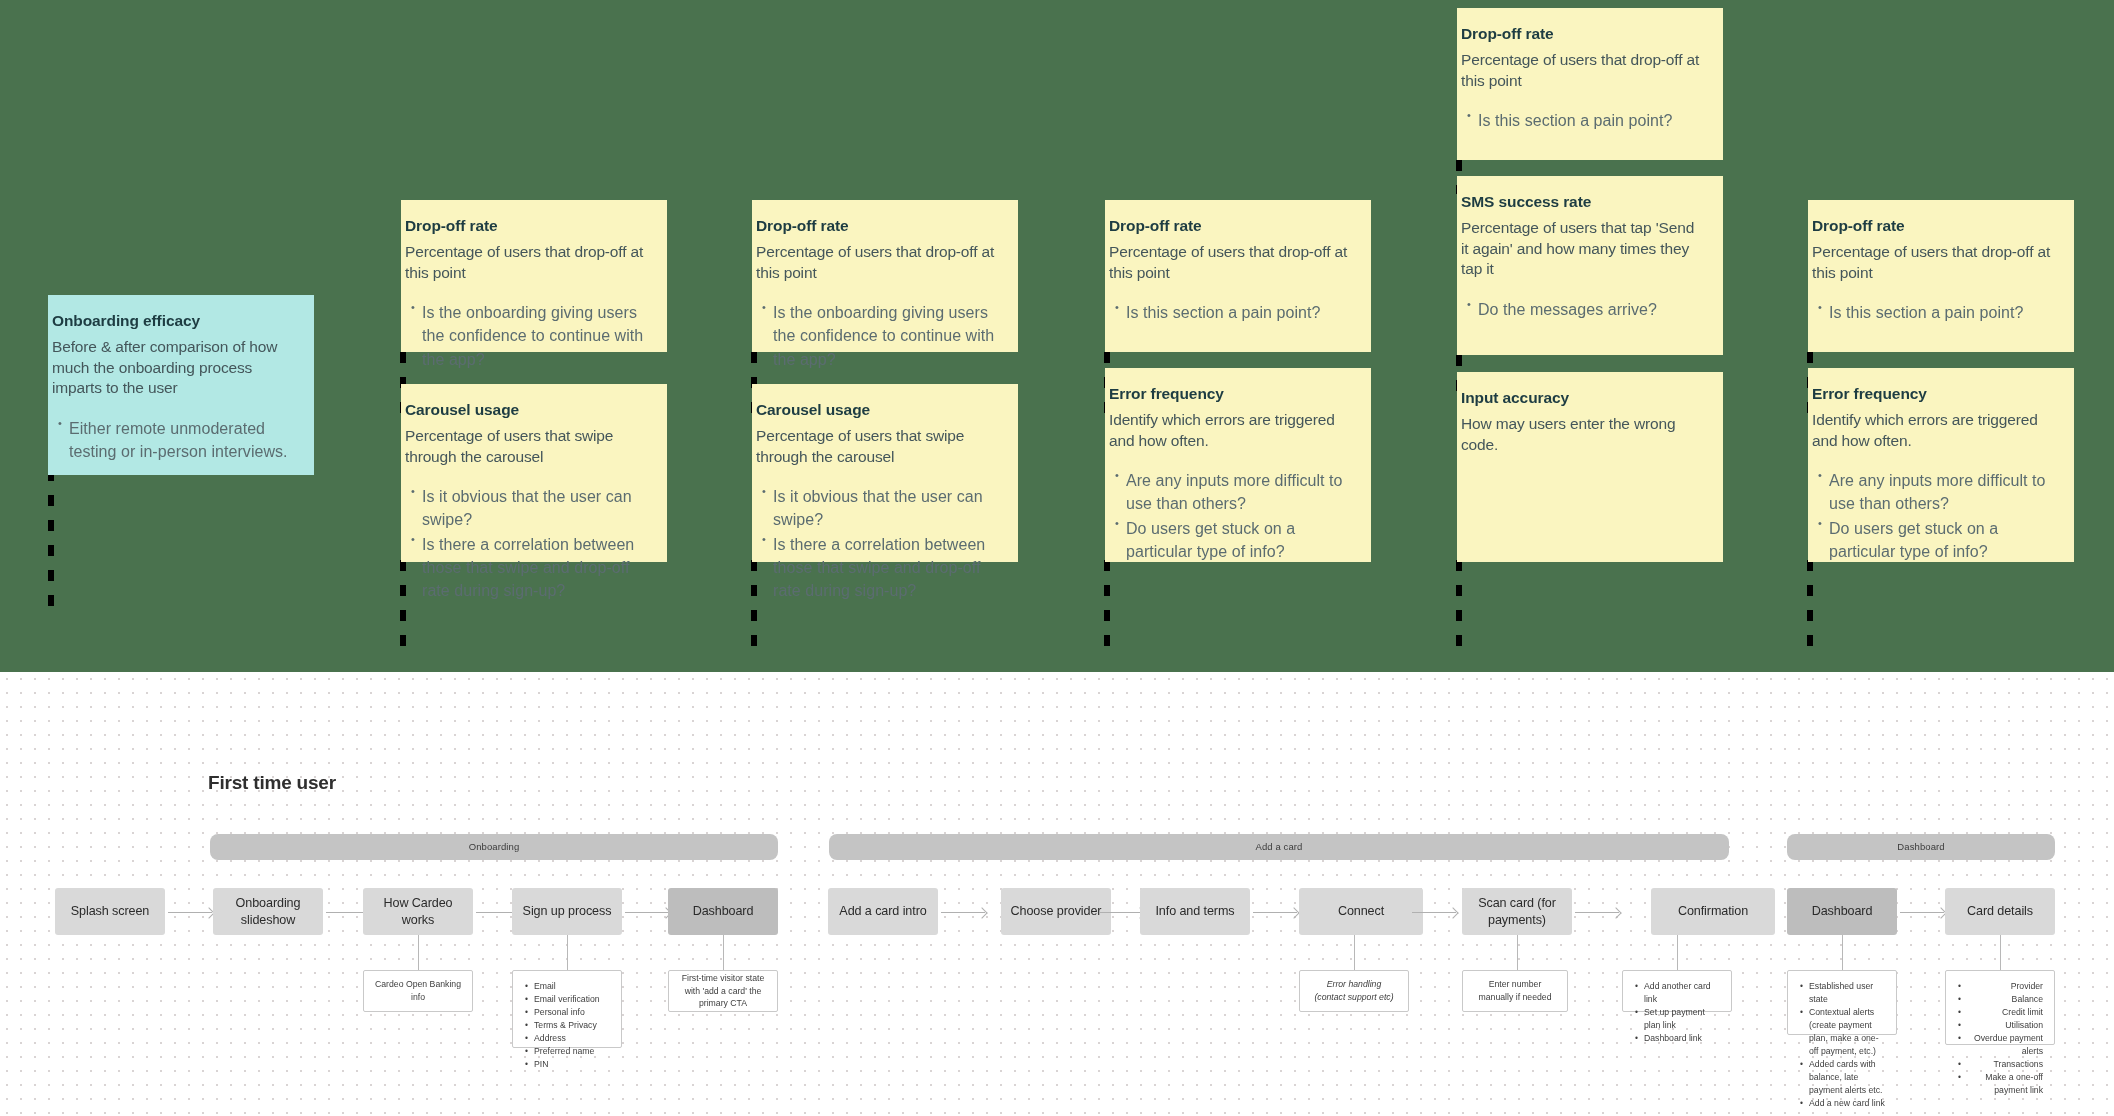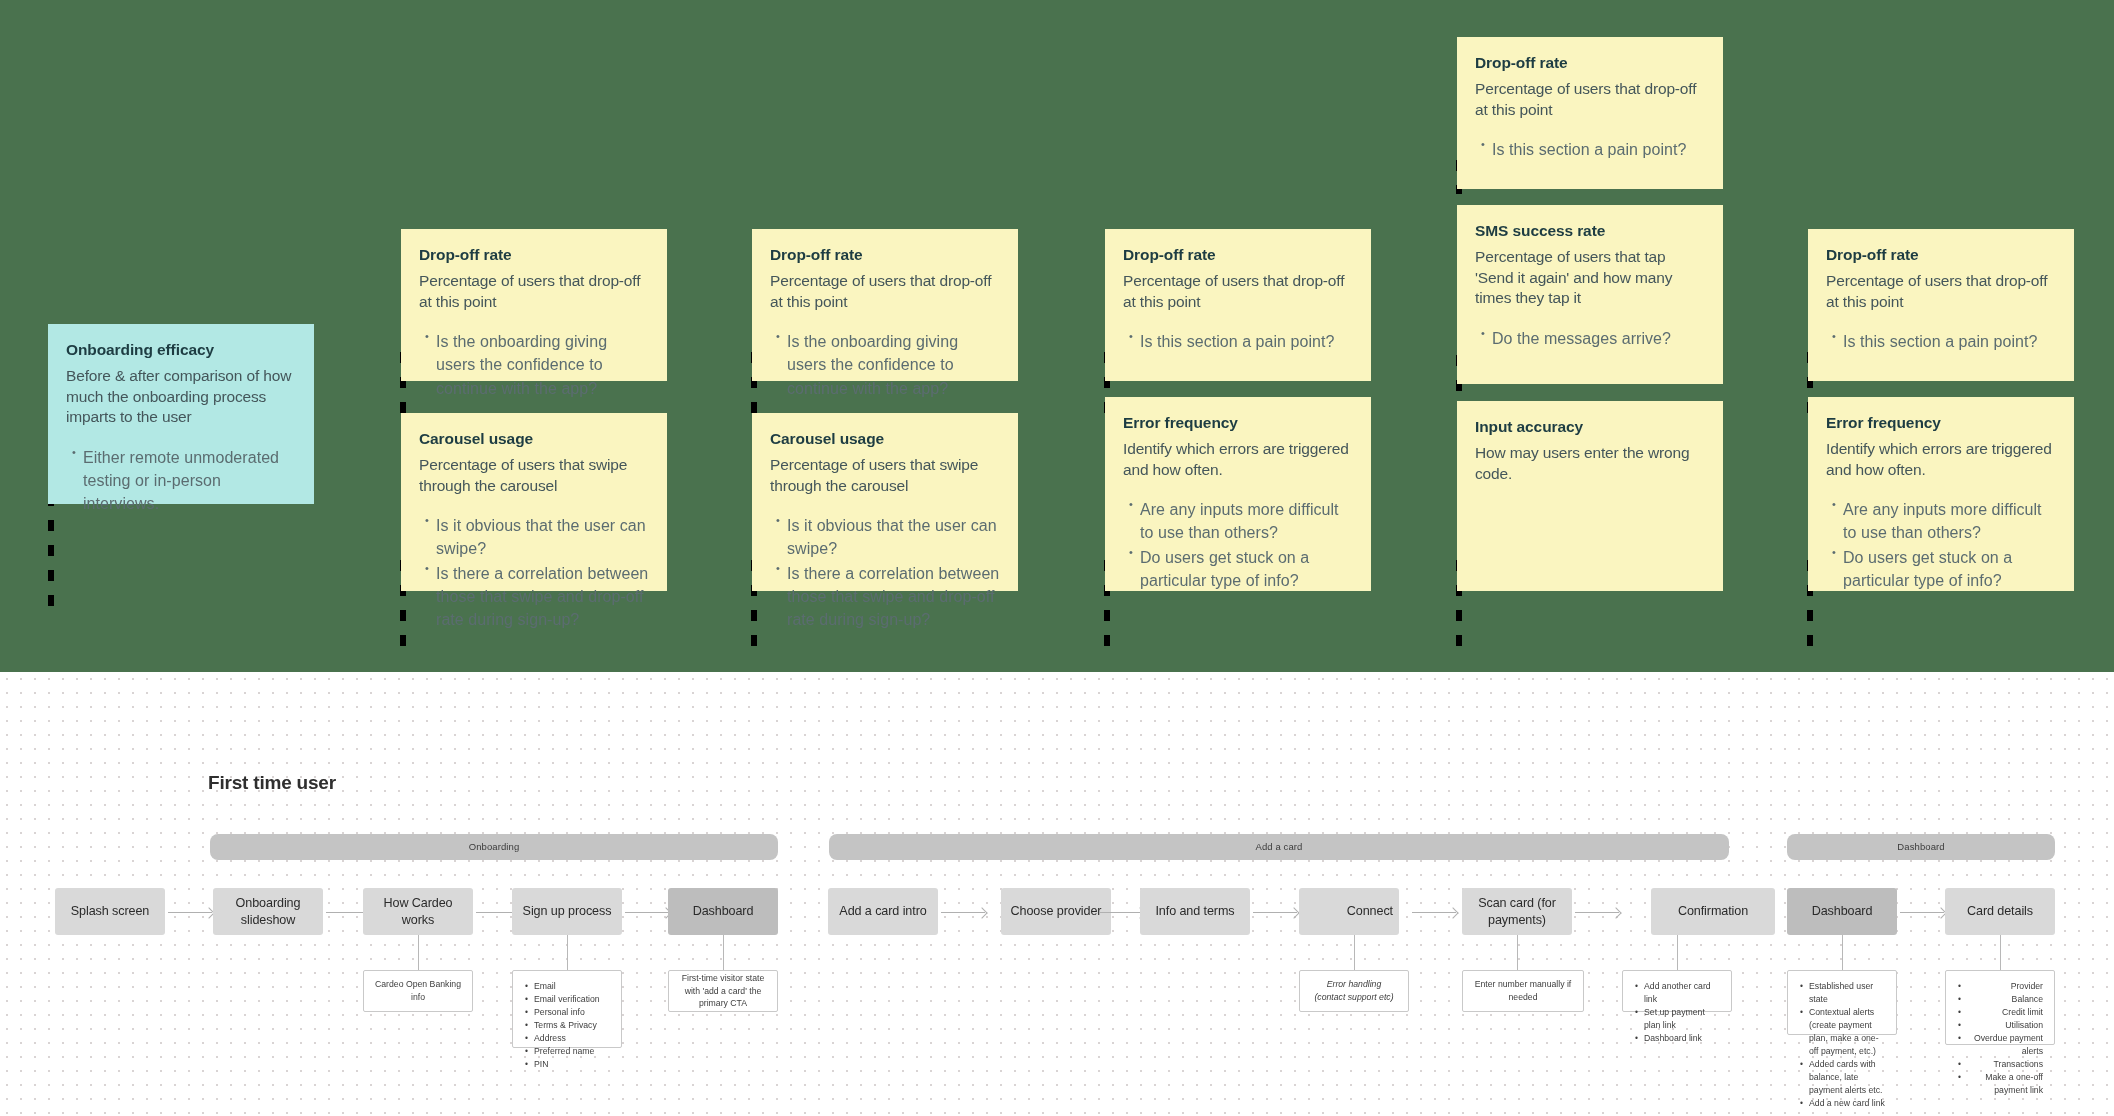--- a/index.html
+++ b/index.html
@@ -15,23 +15,22 @@
     position: absolute;
     left: 0; top: 0;
     width: 2114px; height: 672px;
     background: #4a724e;
     overflow: hidden;
   }
 
   
   .note {
     position: absolute;
-    padding: 16px 18px 18px 18px;
+    padding: 16px 18px 18px 4px;
     color: #20383c;
-    margin-top: 29px;
   }
   .note.yellow { background: #faf5c0; }
   .note.teal   { background: #b2e8e4; }
 
   .note-title {
     font-size: 15.5px;
     font-weight: bold;
     letter-spacing: -0.1px;
     line-height: 1.25;
     margin-bottom: 7px;
@@ -369,42 +368,42 @@
   <div class="step" style="left:1001px; top:216px; width:110px; height:47px;">
     <span>Choose provider</span>
   </div>
   <div class="arrow" style="left:1099px; top:240px; width:44px;"></div>
 
   <div class="step" style="left:1140px; top:216px; width:110px; height:47px;">
     <span>Info and terms</span>
   </div>
   <div class="arrow" style="left:1253px; top:240px; width:44px;"></div>
 
-  <div class="step" style="left:1299px; top:216px; width:100px; height:47px;justify-content:flex-end;">
+  <div class="step" style="left:1299px; top:216px; width:124px; height:47px;">
     <span>Connect</span>
   </div>
   <div class="arrow" style="left:1412px; top:240px; width:44px;"></div>
 
   <div class="step" style="left:1462px; top:216px; width:110px; height:47px;">
     <span>Scan card (for payments)</span>
   </div>
   <div class="arrow" style="left:1575px; top:240px; width:44px;"></div>
 
   <div class="step" style="left:1622px; top:216px; width:124px; height:47px;margin-left:29px;">
     <span>Confirmation</span>
   </div>
 
   <div class="stem" style="left:1354px; top:263px; height:35px;"></div>
   <div class="stem" style="left:1517px; top:263px; height:35px;"></div>
   <div class="stem" style="left:1677px; top:263px; height:35px;"></div>
 
   <div class="detail centered" style="left:1299px; top:298px; width:110px; height:42px;font-style:italic;">
     <div class="detail-text">Error handling (contact support etc)</div>
   </div>
-  <div class="detail centered" style="left:1462px; top:298px; width:122px; height:42px;">
+  <div class="detail centered" style="left:1462px; top:298px; width:106px; height:42px;">
     <div class="detail-text">Enter number manually if needed</div>
   </div>
   <div class="detail" style="left:1622px; top:298px; width:110px; height:42px;">
     <ul>
       <li>Add another card link</li>
       <li>Set up payment plan link</li>
       <li>Dashboard link</li>
     </ul>
   </div>
 

